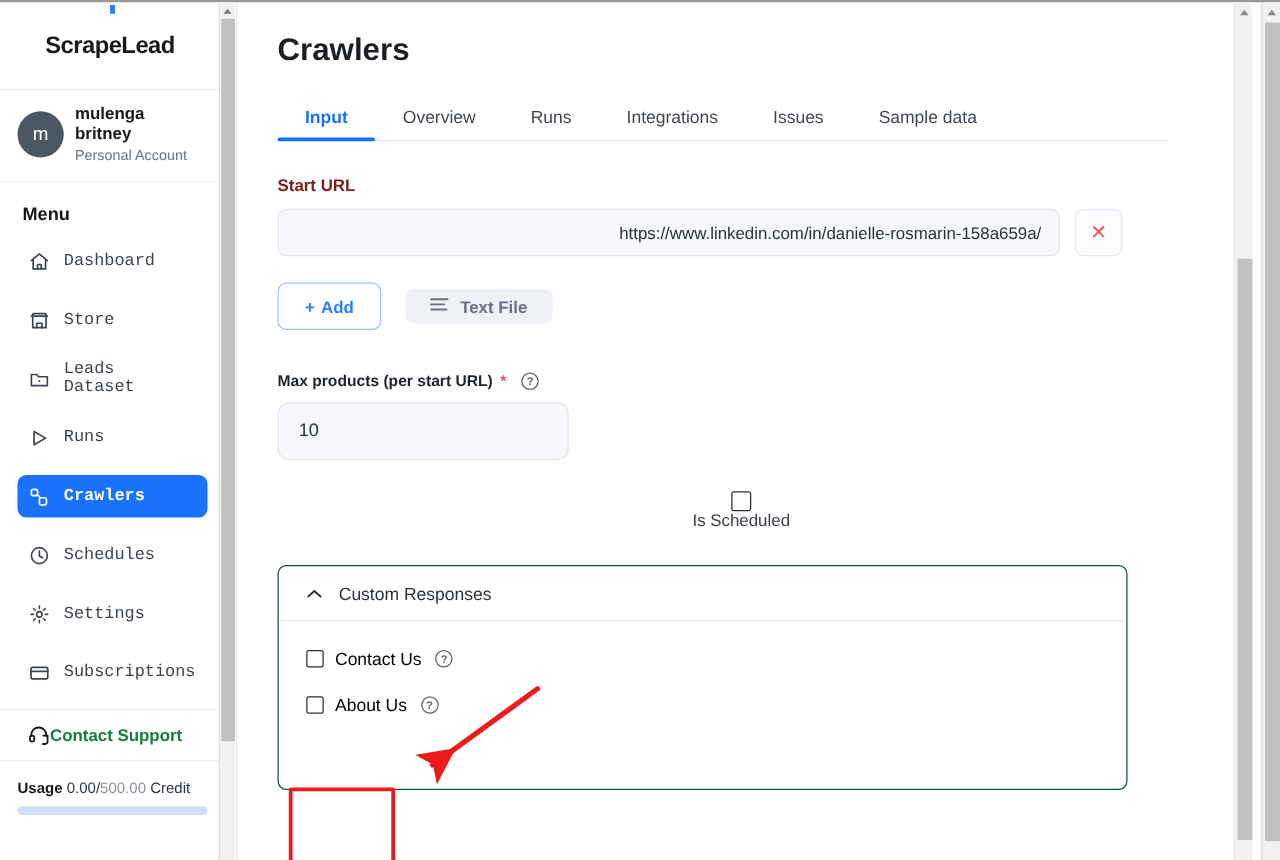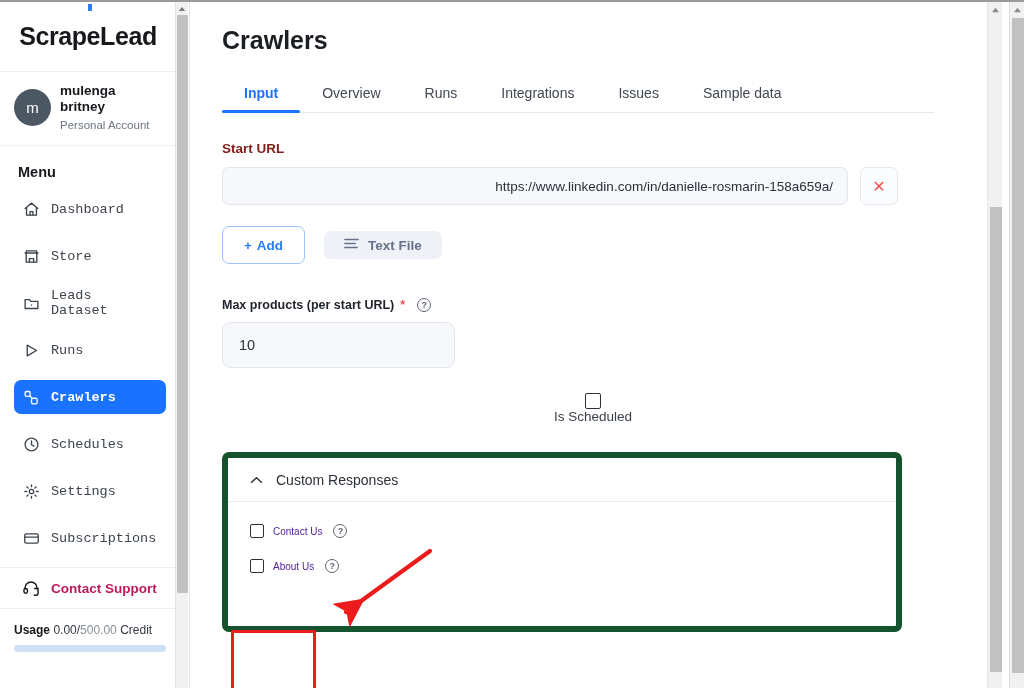--- a/index.html
+++ b/index.html
@@ -29,21 +29,21 @@
     width: 176px; height: 100%;
     display: flex; flex-direction: column;
   }
   .logo-box {
     height: 70px;
     display: flex; align-items: center; justify-content: center;
     border-bottom: 1px solid #edeff2;
   }
   .logo-text {
     position: relative;
-    font-size: 25px; font-weight: bold; color: #16181c;
+    font-size: 19px; font-weight: bold; color: #16181c;
     letter-spacing: -0.4px;
   }
   .logo-dot {
     position: absolute; top: 2px; left: 88px;
     width: 4px; height: 7px; background: #2b7cff;
   }
   .acct {
     display: flex; align-items: center; gap: 9px;
     padding: 10px 10px 12px 14px;
     border-bottom: 1px solid #edeff2;
@@ -71,24 +71,24 @@
     font-size: 13.5px; color: #3d444d;
     cursor: pointer;
   }
   .nav-item .ic { width: 18px; height: 18px; flex: 0 0 18px;
                   display: flex; align-items: center; justify-content: center; }
   .nav-item .ic svg { width: 17px; height: 17px; display: block; }
   .nav-item.active { background: #1a73ff; color: #ffffff; font-weight: bold; }
   .nav-item.active .ic svg { stroke: #ffffff; }
 
   .support {
-    display: flex; align-items: center; gap: 11px;
+    display: flex; align-items: center; 
     height: 42px; margin-top: 10px;
     padding-left: 22px;
-    font-size: 13.5px; font-weight: bold; color: #be185d;
+    font-size: 13.5px; font-weight: bold; color: #15803d;
     border-top: 1px solid #edeff2;
     border-bottom: 1px solid #edeff2;
     cursor: pointer;
   }
   .support .ic svg { width: 18px; height: 18px; display: block; }
 
   .usage { padding: 14px 12px 0 14px; }
   .usage-line { font-size: 12px; color: #2f353d; white-space: nowrap; }
   .usage-line .u-lab { font-weight: bold; color: #16181c; }
   .usage-line .u-max { color: #8a9099; }
@@ -198,32 +198,32 @@
     margin-top: 25px; cursor: pointer; flex-direction: column;
   }
   .chk {
     width: 16px; height: 16px; border: 1.8px solid #2b3139;
     border-radius: 2px; background: #ffffff; flex: 0 0 16px;
   }
   .chk-lab { font-size: 13.5px; color: #3a4049; }
 
   .panel {
     margin-top: 28px; width: 680px; height: 180px;
-    border: 6px solid #14532d; border-radius: 7px; background: #ffffff;
+    border: 1px solid #14532d; border-radius: 7px; background: #ffffff;
   }
   .panel-head {
     height: 44px; display: flex; align-items: center; gap: 13px;
     padding-left: 22px; border-bottom: 1px solid #e9ecf1;
     font-size: 14px; color: #2b3139; cursor: pointer;
   }
   .panel-head .caret svg { width: 13px; height: 8px; display: block; }
   .panel-body { padding: 22px 0 0 22px; }
   .panel-chk { display: flex; align-items: center; gap: 9px; margin-bottom: 21px; cursor: pointer; }
   .panel-chk .chk { width: 14px; height: 14px; flex: 0 0 14px; }
-  .panel-chk .lab { font-size: 10px; color: #4c1d95; }
+  .panel-chk .lab { font-size: 14px; color: #000000; }
 
   .foot-row { display: flex; align-items: center; gap: 16px; margin-top: 24px; }
   .start-btn {
     width: 70px; height: 38px; border-radius: 7px; border: none;
     background: #1a73ff; color: #ffffff; font-size: 14.5px; font-weight: bold;
     cursor: pointer; font-family: "Liberation Sans", sans-serif;
   }
   .save-btn {
     width: 74px; height: 38px; border-radius: 7px; border: none;
     background: #eef1f6; color: #97a0ad; font-size: 14.5px; font-weight: bold;

